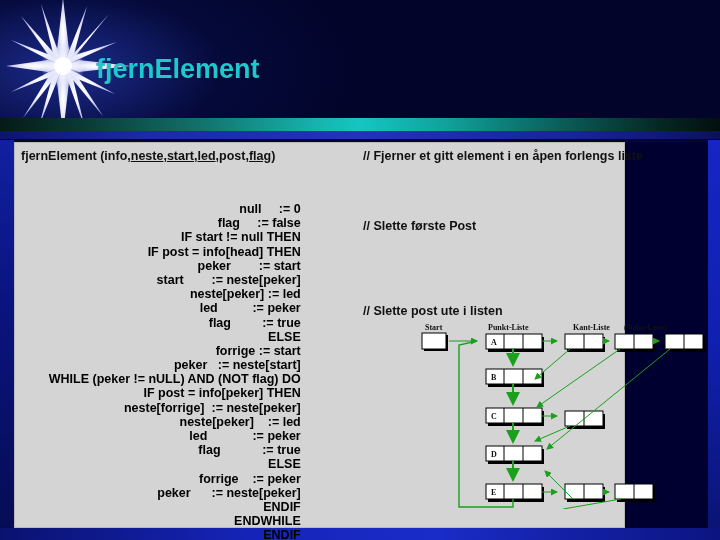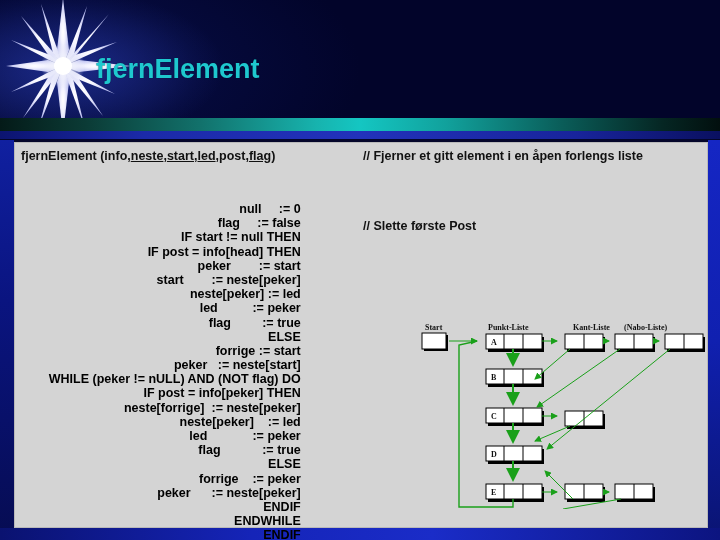--- a/index.html
+++ b/index.html
@@ -76,21 +76,21 @@
     position: absolute;
     left: 0; top: 139px;
     width: 720px; height: 3px;
     background: #04062a;
   }
 
   
   .content {
     position: absolute;
     left: 14px; top: 142px;
-    width: 694px; height: 386px;
+    width: 611px; height: 386px;
     background: #d4d4d4;
     border: 1px solid #b9b9b9;
     box-sizing: border-box;
   }
   .edge-left {
     position: absolute;
     left: 0; top: 140px;
     width: 14px; height: 400px;
     background: linear-gradient(180deg, #1020a0 0%, #0a1480 40%, #060c52 100%);
   }
@@ -207,20 +207,21 @@
   <div class="edge-left"></div>
   <div class="edge-right"></div>
   <div class="edge-bottom"></div>
 
   <div class="content">
 
     <div class="sig-line"><span>fjernElement</span><span> (</span><span><span>info</span><span>,</span><span class="u">neste</span><span>,</span><span class="u">start</span><span>,</span><span class="u">led</span><span>,</span><span>post</span><span>,</span><span class="u">flag</span></span><span>)</span></div>
 
     <div class="comment cmt-first">// Slette første Post</div>
     <div class="comment cmt-head">// Fjerner et gitt element i en åpen forlengs liste</div>
+    <div class="comment cmt-mid">// Slette post ute i listen</div>
 
     <div class="code-block" id="code-block" style="top:32px;"><div class="code-line">null     := 0</div><div class="code-line">flag     := false</div><div class="code-line">IF start != null THEN</div><div class="code-line">    IF post = info[head] THEN</div><div class="code-line">        peker        := start</div><div class="code-line">        start        := neste[peker]</div><div class="code-line">        neste[peker] := led</div><div class="code-line">        led          := peker</div><div class="code-line">        flag         := true</div><div class="code-line">    ELSE</div><div class="code-line">        forrige := start</div><div class="code-line">        peker   := neste[start]</div><div class="code-line">        WHILE (peker != nULL) AND (NOT flag) DO</div><div class="code-line">            IF post = info[peker] THEN</div><div class="code-line">                neste[forrige]  := neste[peker]</div><div class="code-line">                neste[peker]    := led</div><div class="code-line">                led             := peker</div><div class="code-line">                flag            := true</div><div class="code-line">            ELSE</div><div class="code-line">                forrige    := peker</div><div class="code-line">                peker      := neste[peker]</div><div class="code-line">            ENDIF</div><div class="code-line">        ENDWHILE</div><div class="code-line">    ENDIF</div><div class="code-line">ENDIF</div></div>
 
     <div class="diagram">
       <svg width="292" height="188" viewBox="0 0 292 188">
         <defs>
           <marker id="ah" markerWidth="7" markerHeight="7" refX="6" refY="3.5" orient="auto">
             <polygon points="0,0 7,3.5 0,7" fill="#1aa01a"></polygon>
           </marker>
         </defs>

